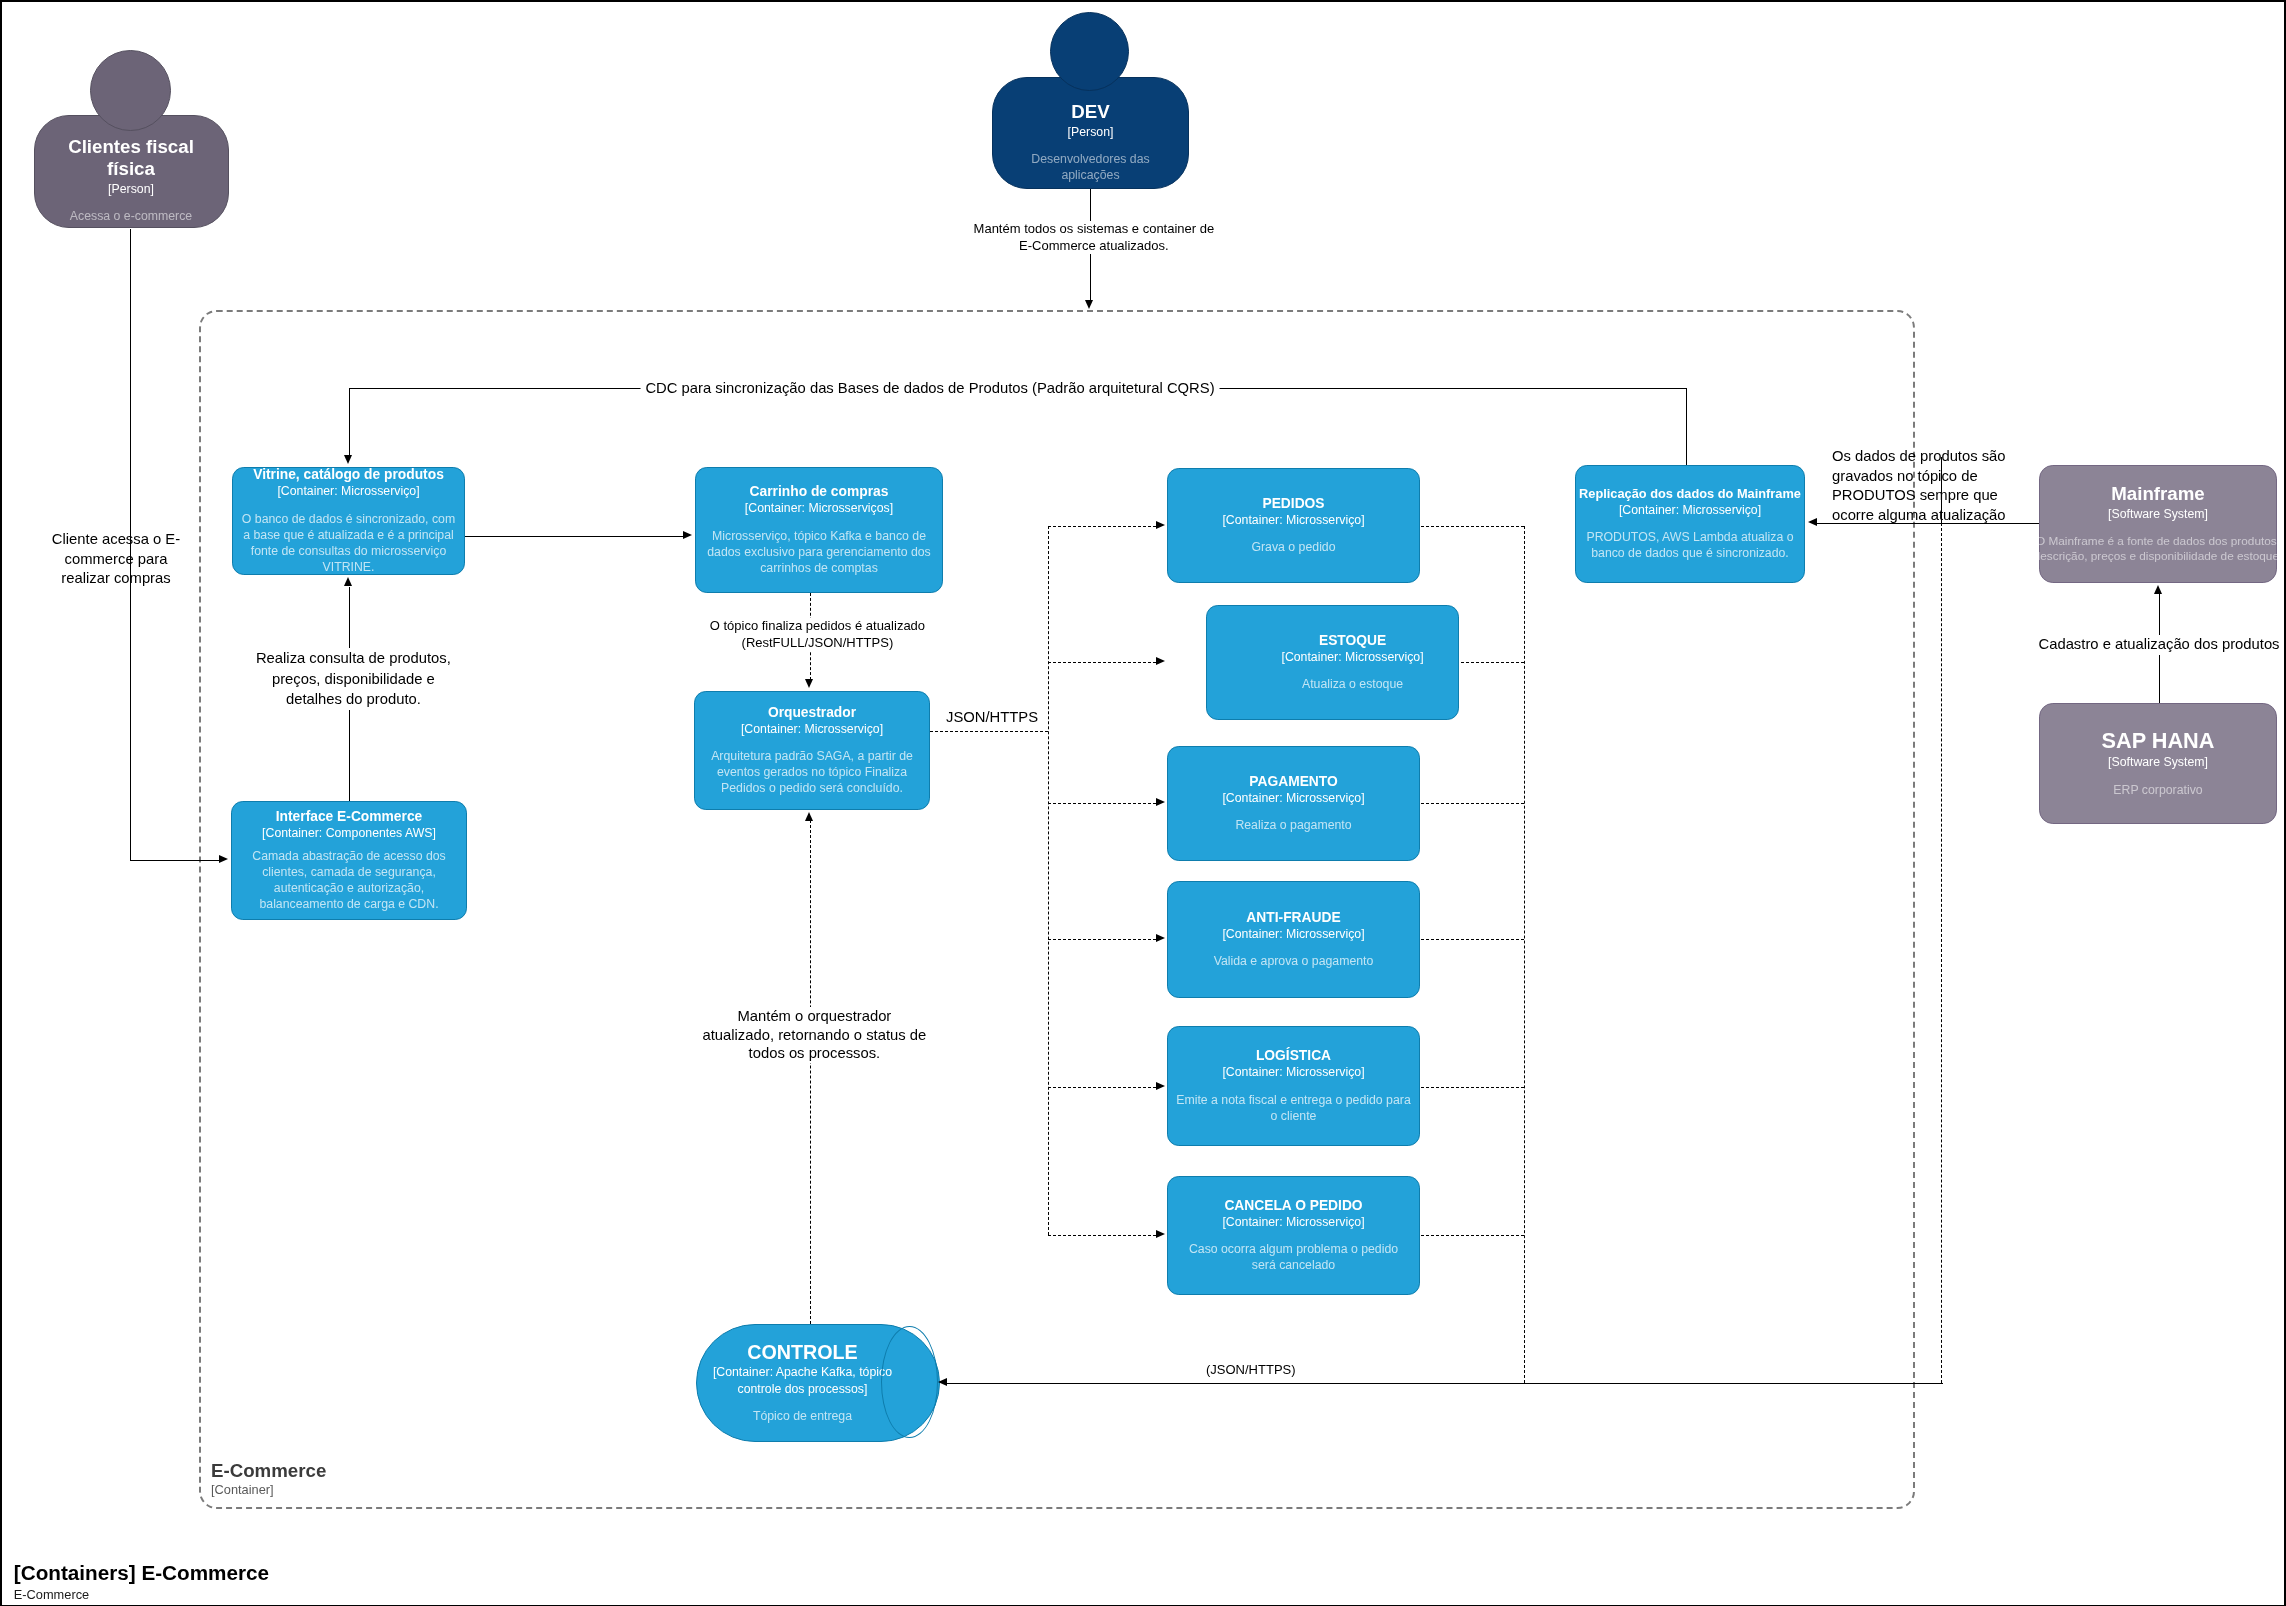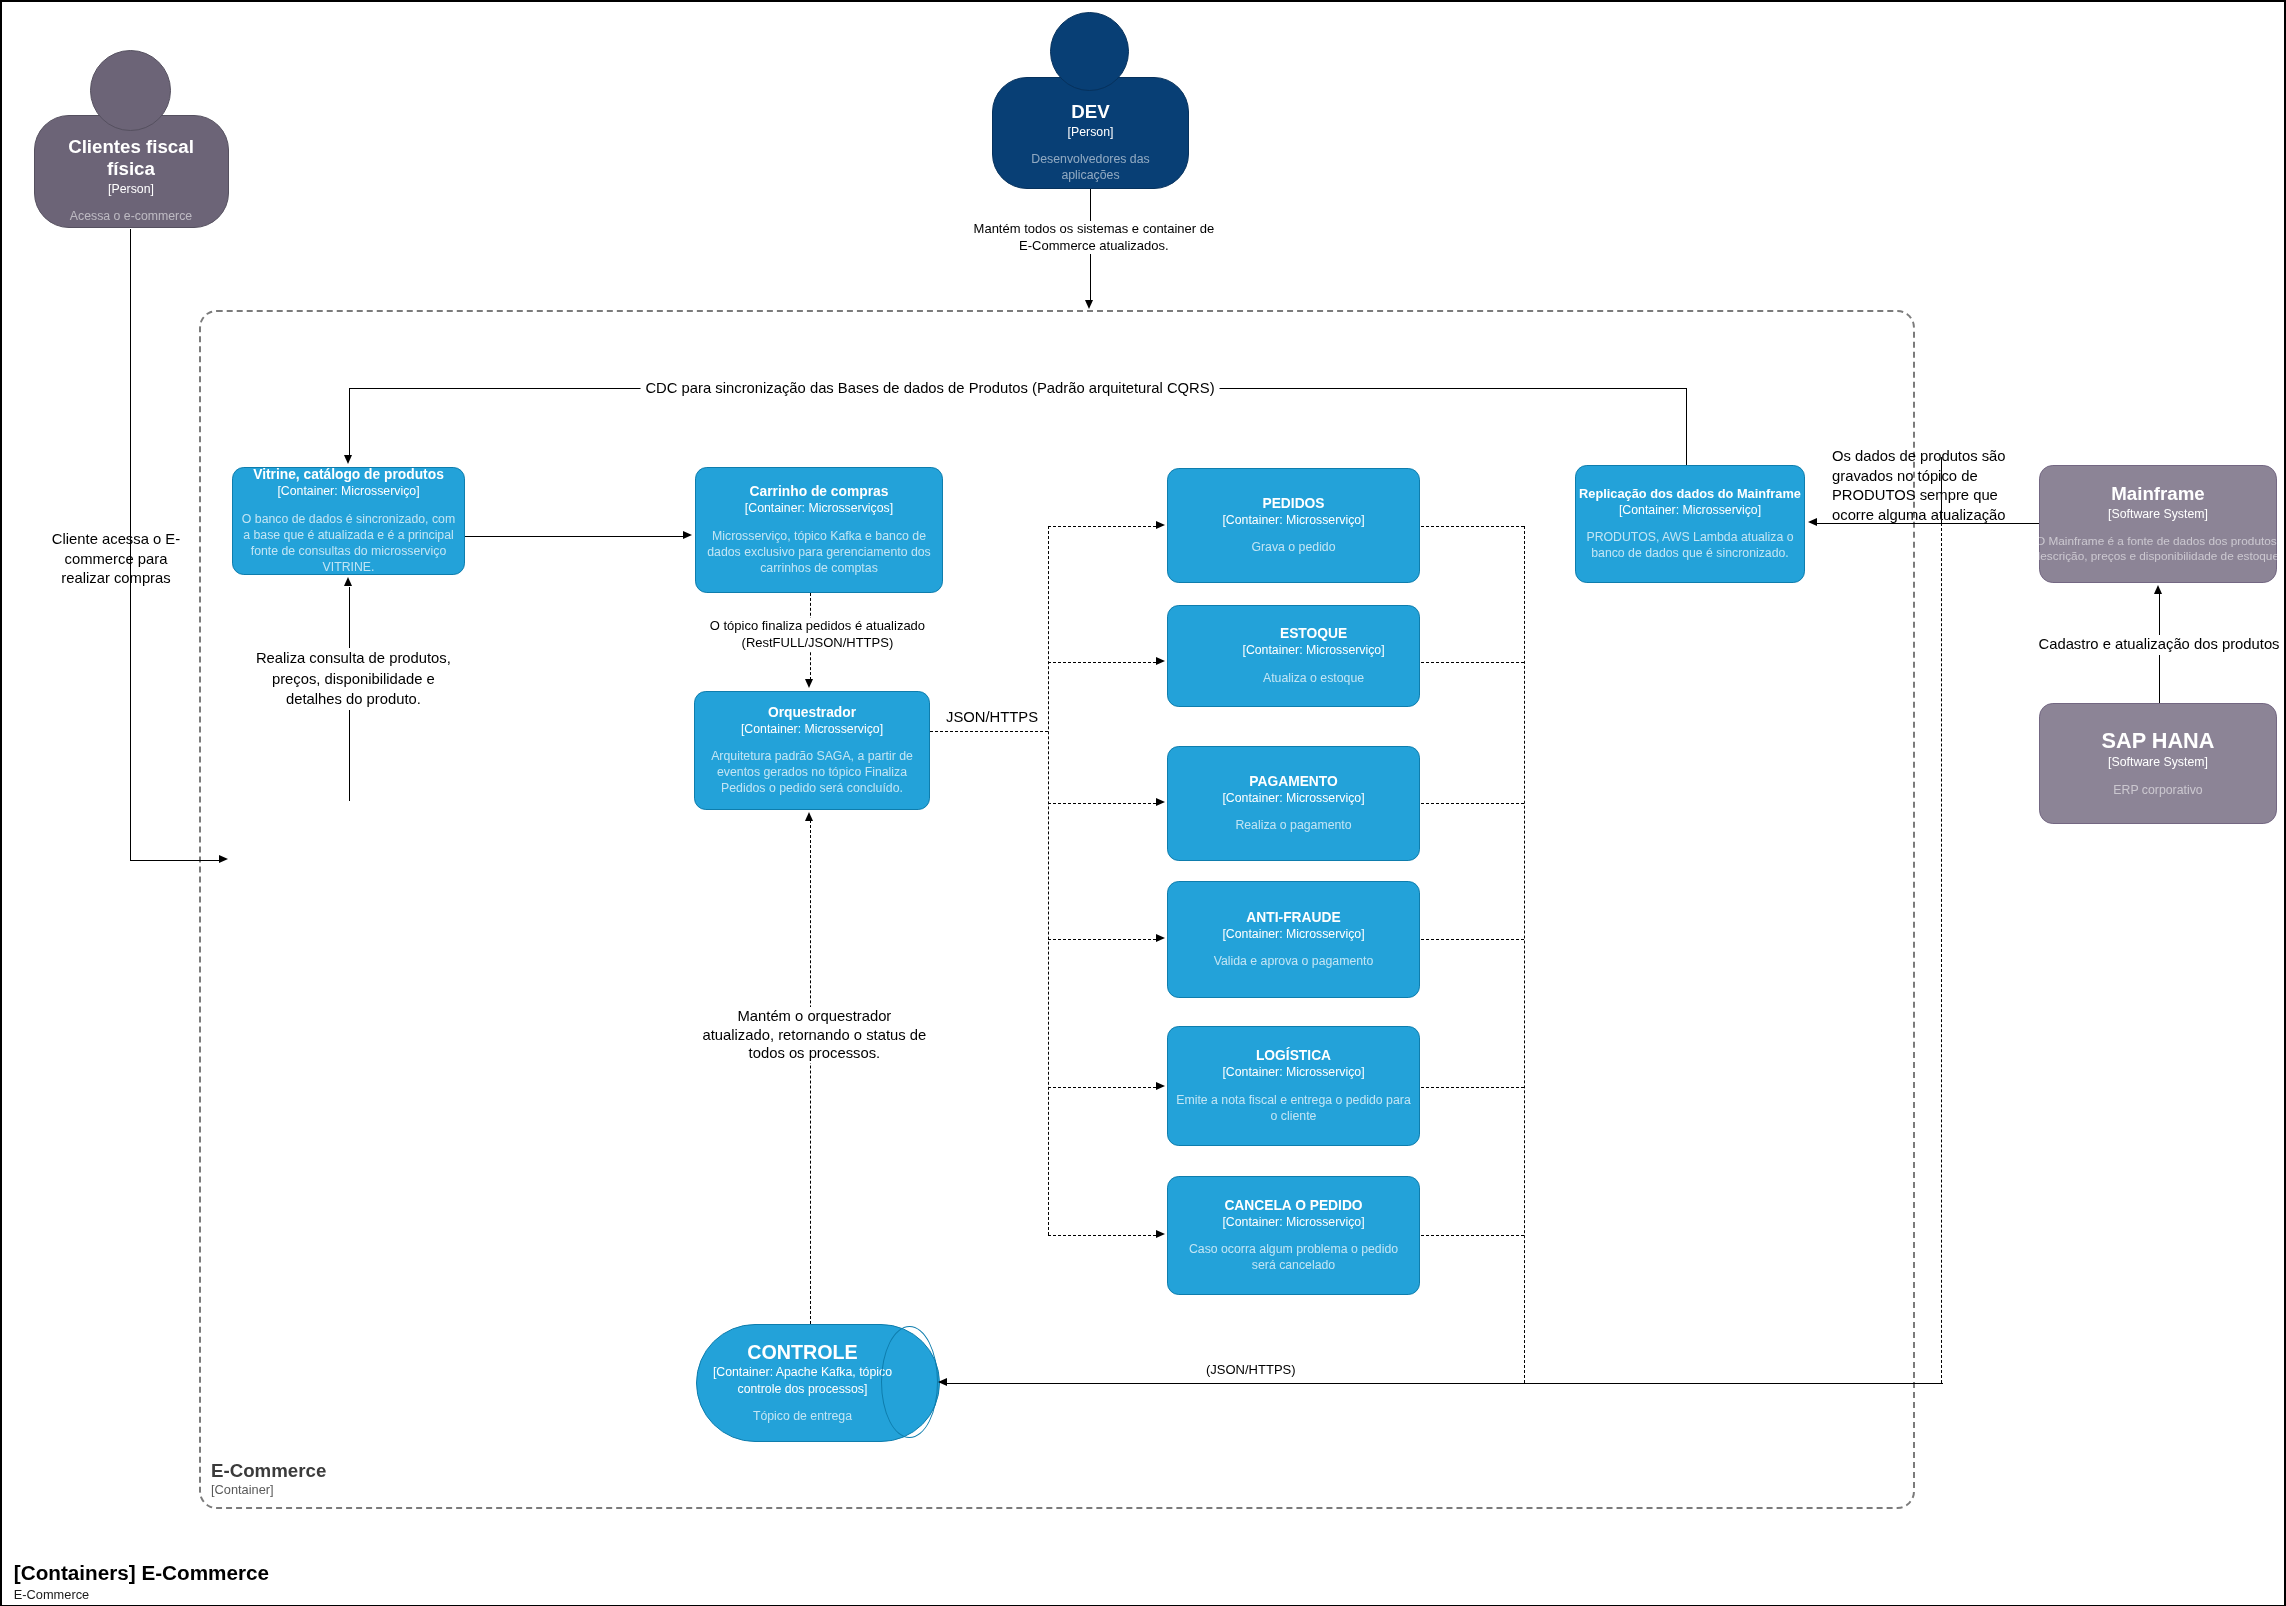--- a/index.html
+++ b/index.html
@@ -98,28 +98,33 @@
     <div class="ntype">[Container: Microsserviços]</div>
     <div class="desc">Microsserviço, tópico Kafka e banco de dados exclusivo para gerenciamento dos carrinhos de comptas</div>
   </div>
 
   <div class="node container-node" style="left:692px;top:689px;width:236px;height:119px;">
     <div class="title">Orquestrador</div>
     <div class="ntype">[Container: Microsserviço]</div>
     <div class="desc">Arquitetura padrão SAGA, a partir de eventos gerados no tópico Finaliza Pedidos o pedido será concluído.</div>
   </div>
 
+  <div class="node container-node" style="left:229px;top:799px;width:236px;height:119px;">
+    <div class="title">Interface E-Commerce</div>
+    <div class="ntype">[Container: Componentes AWS]</div>
+    <div class="desc" style="margin-top:7.9px;">Camada abastração de acesso dos clientes, camada de segurança, autenticação e autorização, balanceamento de carga e CDN.</div>
+  </div>
 
   <div class="node container-node" style="left:1165px;top:466px;width:253px;height:115px;">
     <div class="title">PEDIDOS</div>
     <div class="ntype">[Container: Microsserviço]</div>
     <div class="desc">Grava o pedido</div>
   </div>
 
-  <div class="node container-node" style="left:1165px;top:603px;width:253px;height:102px;padding-left:48px;">
+  <div class="node container-node" style="left:1204px;top:603px;width:253px;height:115px;padding-left:48px;">
     <div class="title">ESTOQUE</div>
     <div class="ntype">[Container: Microsserviço]</div>
     <div class="desc">Atualiza o estoque</div>
   </div>
 
   <div class="node container-node" style="left:1165px;top:744px;width:253px;height:115px;">
     <div class="title">PAGAMENTO</div>
     <div class="ntype">[Container: Microsserviço]</div>
     <div class="desc">Realiza o pagamento</div>
   </div>

